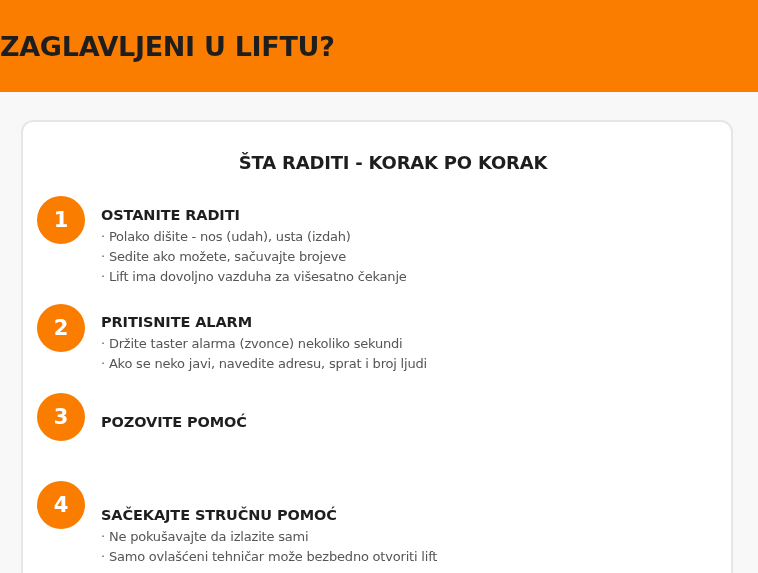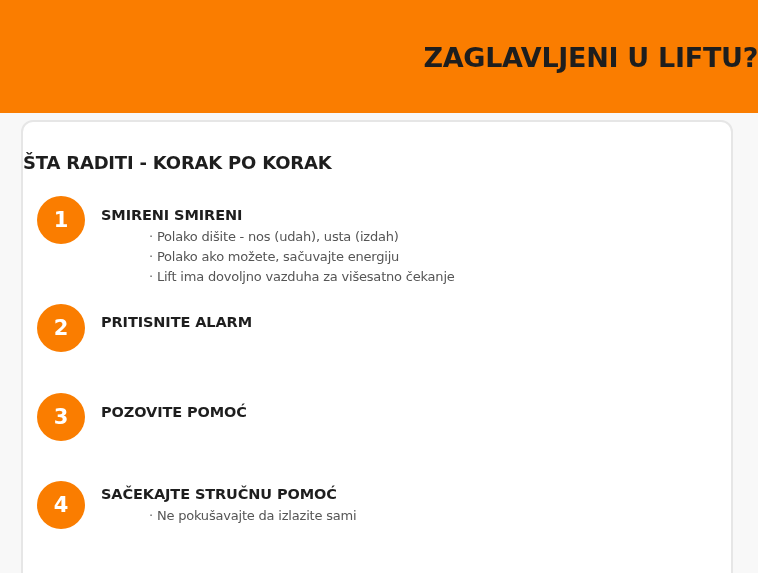--- a/index.html
+++ b/index.html
@@ -3,40 +3,41 @@
 <meta charset="utf-8">
 <style>
   * { box-sizing: border-box; margin: 0; padding: 0; }
   html, body {
     width: 758px; height: 573px; overflow: hidden;
     background: #f8f8f8;
     font-family: "DejaVu Sans", sans-serif;
     color: #1f1f1f;
   }
   .header {
-    position: absolute; left: 0; top: 0; width: 758px; height: 113px;
+    position: absolute; left: 0; top: 0; width: 758px; height: 92px;
     background: #fa7d00;
-    display: flex; align-items: center; justify-content: flex-end;
+    display: flex; align-items: center; justify-content: flex-start;
   }
   .header h1 {
     font-family: "DejaVu Sans", sans-serif;
     font-weight: bold;
     font-size: 27px;
     letter-spacing: -0.3px;
     color: #1e1e1e;
     margin-top: 1px;
   }
   .card {
     position: absolute; left: 21px; top: 120px; width: 712px; height: 470px;
     background: #ffffff;
     border: 2px solid #e6e6e6;
     border-radius: 12px;
   }
   .section-title {
-    position: absolute; left: 0; top: 30px; width: 100%;
+    position: absolute; left: 16px; top: 30px; width: 100%;
+    text-align: center;
     font-family: "DejaVu Sans", sans-serif;
     font-weight: bold;
     font-size: 18px;
     color: #1e1e1e;
     letter-spacing: -0.2px;
   }
   .step {
     position: absolute; left: 0; width: 100%;
   }
   .badge {
@@ -62,62 +63,66 @@
     letter-spacing: -0.1px;
   }
   .bullets { list-style: none; margin-top: 3px; }
   .bullets li {
     font-family: "DejaVu Sans", sans-serif;
     font-size: 13px;
     color: #555555;
     line-height: 20px;
     white-space: nowrap;
     letter-spacing: -0.2px;
-    margin-left: 48px;
   }
   .bullets li::before { content: "\00B7\00A0"; color: #666; }
 </style>
 </head>
 <body>
 
 <header class="header">
   <h1>ZAGLAVLJENI U LIFTU?</h1>
 </header>
 
 <section class="card">
   <h2 class="section-title">ŠTA RADITI - KORAK PO KORAK</h2>
 
   <div class="step" style="top:74px;">
     <div class="badge">1</div>
     <div class="step-body" style="top:10px;">
-      <div class="step-title">SMIRENI SMIRENI</div>
+      <div class="step-title">OSTANITE RADITI</div>
       <ul class="bullets">
         <li>Polako dišite - nos (udah), usta (izdah)</li>
-        <li>Polako ako možete, sačuvajte energiju</li>
+        <li>Sedite ako možete, sačuvajte brojeve</li>
         <li>Lift ima dovoljno vazduha za višesatno čekanje</li>
       </ul>
     </div>
   </div>
 
   <div class="step" style="top:182px;">
     <div class="badge">2</div>
     <div class="step-body" style="top:9px;">
       <div class="step-title">PRITISNITE ALARM</div>
+      <ul class="bullets">
+        <li>Držite taster alarma (zvonce) nekoliko sekundi</li>
+        <li>Ako se neko javi, navedite adresu, sprat i broj ljudi</li>
+      </ul>
     </div>
   </div>
 
   <div class="step" style="top:271px;">
     <div class="badge">3</div>
-    <div class="step-body" style="top:10px;">
+    <div class="step-body" style="top:20px;">
       <div class="step-title">POZOVITE POMOĆ</div>
     </div>
   </div>
 
   <div class="step" style="top:359px;">
     <div class="badge">4</div>
-    <div class="step-body" style="top:4px;">
+    <div class="step-body" style="top:25px;">
       <div class="step-title">SAČEKAJTE STRUČNU POMOĆ</div>
       <ul class="bullets">
         <li>Ne pokušavajte da izlazite sami</li>
+        <li>Samo ovlašćeni tehničar može bezbedno otvoriti lift</li>
       </ul>
     </div>
   </div>
 </section>
 
 </body></html>

